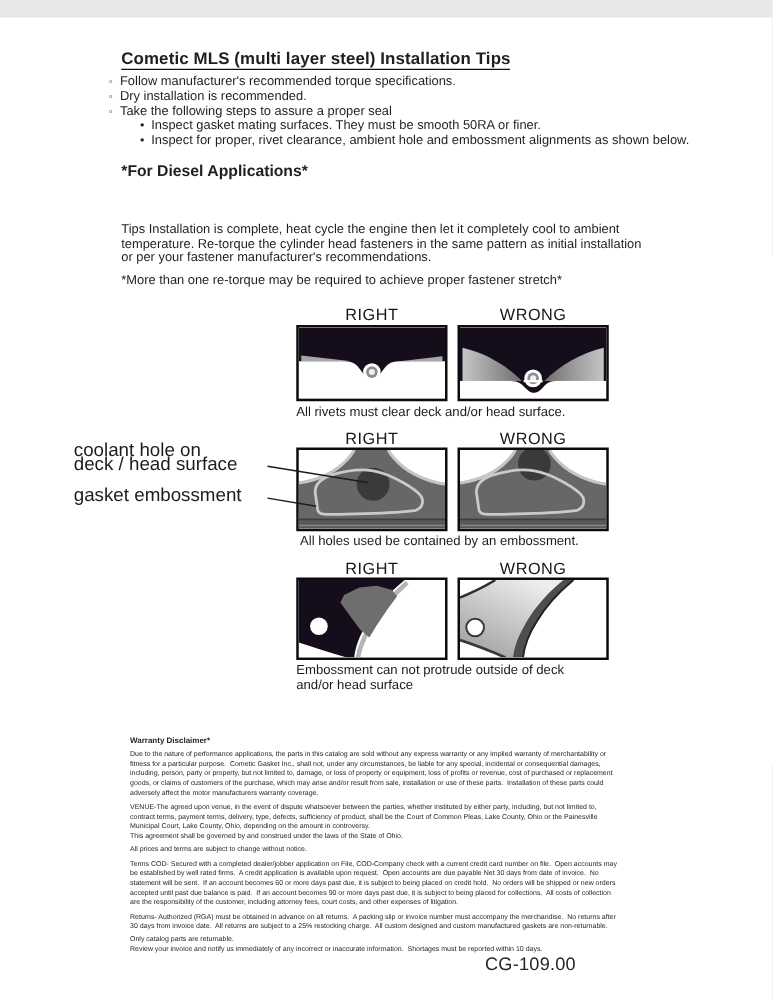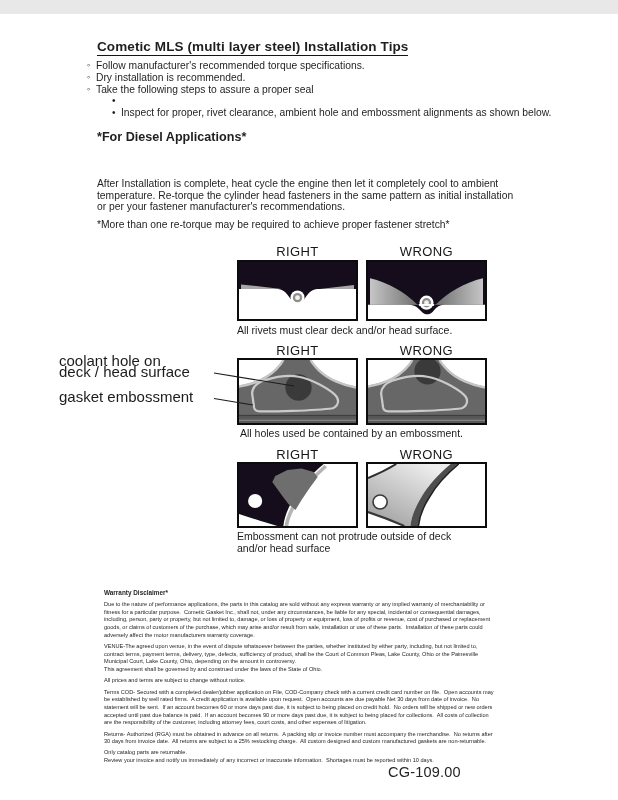--- a/index.html
+++ b/index.html
@@ -52,29 +52,30 @@
     <div class="brow">
       <span class="bmark">◦</span>
       <span>Dry installation is recommended.</span>
     </div>
     <div class="brow">
       <span class="bmark">◦</span>
       <span>Take the following steps to assure a proper seal</span>
     </div>
     <div class="brow sub">
       <span class="bmark">•</span>
+      <span>Inspect gasket mating surfaces.  They must be smooth 50RA or finer.</span>
     </div>
     <div class="brow sub">
       <span class="bmark">•</span>
       <span>Inspect for proper, rivet clearance, ambient hole and embossment alignments as shown below.</span>
     </div>
   </div>
 
   <div class="abs h2">*For Diesel Applications*</div>
-  <div class="abs para p2">After Installation is complete, heat cycle the engine then let it completely cool to ambient
+  <div class="abs para p2">Tips Installation is complete, heat cycle the engine then let it completely cool to ambient
 temperature. Re-torque the cylinder head fasteners in the same pattern as initial installation
 or per your fastener manufacturer's recommendations.</div>
   <div class="abs para pnote">*More than one re-torque may be required to achieve proper fastener stretch*</div>
 
   <div class="abs dlabel" style="left:237px;top:230px;">RIGHT</div>
   <div class="abs dlabel" style="left:366px;top:230px;">WRONG</div>
 
   <div class="abs dbox" style="left:237px;top:246px;height:61px;">
     <svg viewBox="0 0 116 56" preserveAspectRatio="none">
       <rect width="116" height="56" fill="#150d1c"></rect>

